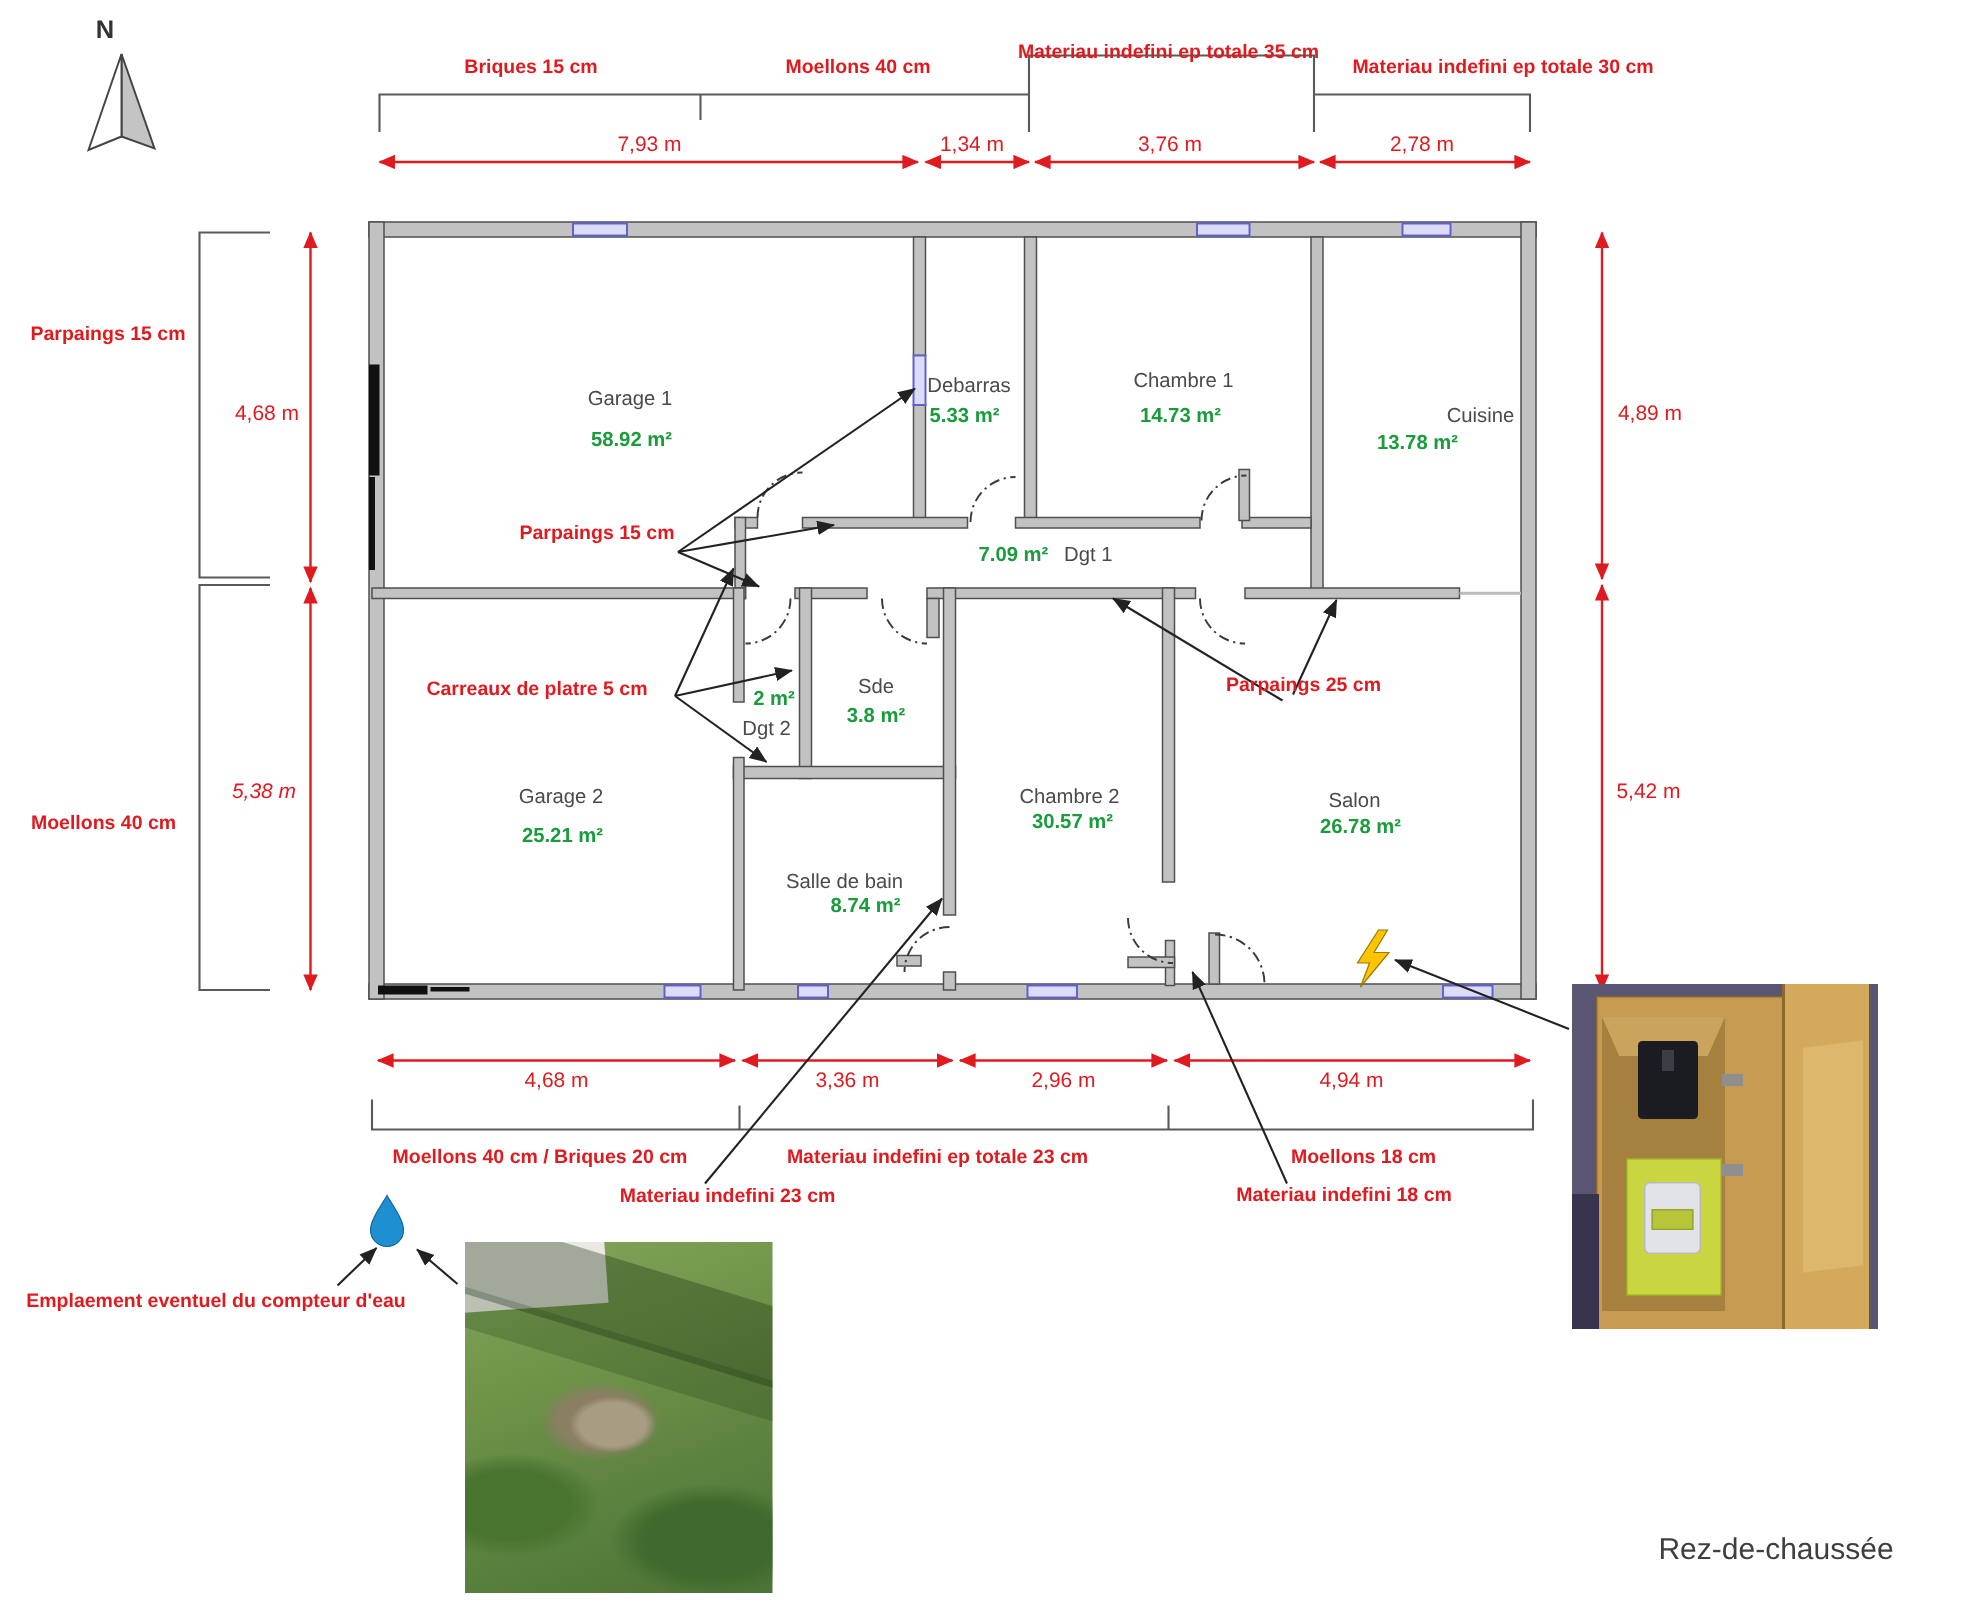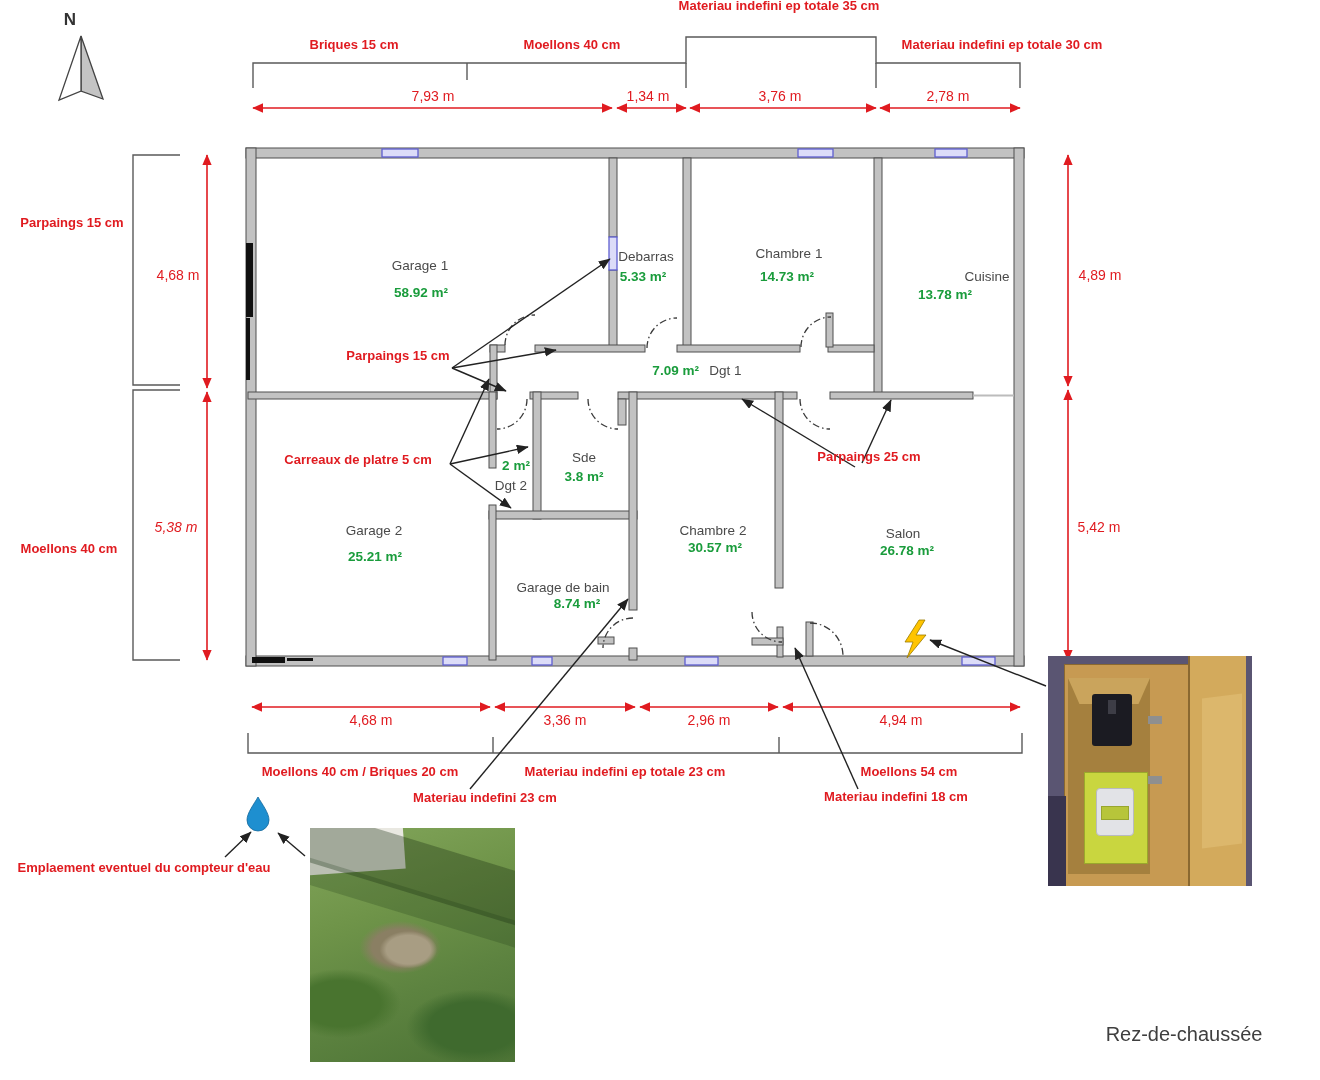--- a/index.html
+++ b/index.html
@@ -219,21 +219,21 @@
     <div class="meter-screen"></div>
     <div class="door"></div>
     <div class="door-inner"></div>
     <div class="dark-corner"></div>
     <div class="hinge"></div>
     <div class="hinge2"></div>
   </div>
 
   <div class="lbl north" style="left:70px;top:20px;">N</div>
 
-  <div class="lbl red-b" style="left:779px;top:6px;">Materiau indefini ep totale 35 cm</div>
+  <div class="lbl red-b" style="left:779px;top:35px;">Materiau indefini ep totale 35 cm</div>
   <div class="lbl red-b" style="left:354px;top:45px;">Briques 15 cm</div>
   <div class="lbl red-b" style="left:572px;top:45px;">Moellons 40 cm</div>
   <div class="lbl red-b" style="left:995px;top:45px;padding-left:14px;">Materiau indefini ep totale 30 cm</div>
 
   <div class="lbl dim" style="left:433px;top:96px;">7,93 m</div>
   <div class="lbl dim" style="left:648px;top:96px;">1,34 m</div>
   <div class="lbl dim" style="left:780px;top:96px;">3,76 m</div>
   <div class="lbl dim" style="left:948px;top:96px;">2,78 m</div>
 
   <div class="lbl red-b" style="left:72px;top:223px;">Parpaings 15 cm</div>
@@ -263,41 +263,41 @@
 
   <div class="lbl area" style="left:516px;top:466px;">2 m²</div>
   <div class="lbl room" style="left:511px;top:486px;">Dgt 2</div>
 
   <div class="lbl room" style="left:584px;top:458px;">Sde</div>
   <div class="lbl area" style="left:584px;top:477px;">3.8 m²</div>
 
   <div class="lbl room" style="left:374px;top:531px;">Garage 2</div>
   <div class="lbl area" style="left:375px;top:557px;">25.21 m²</div>
 
-  <div class="lbl room" style="left:563px;top:588px;">Garage de bain</div>
+  <div class="lbl room" style="left:563px;top:588px;">Salle de bain</div>
   <div class="lbl area" style="left:561px;top:604px;padding-left:32px;">8.74 m²</div>
 
   <div class="lbl room" style="left:713px;top:531px;">Chambre 2</div>
   <div class="lbl area" style="left:715px;top:548px;">30.57 m²</div>
 
   <div class="lbl room" style="left:903px;top:534px;">Salon</div>
   <div class="lbl area" style="left:907px;top:551px;">26.78 m²</div>
 
   <div class="lbl red-b" style="left:398px;top:356px;">Parpaings 15 cm</div>
   <div class="lbl red-b" style="left:358px;top:460px;">Carreaux de platre 5 cm</div>
   <div class="lbl red-b" style="left:869px;top:457px;">Parpaings 25 cm</div>
 
   <div class="lbl dim" style="left:371px;top:720px;">4,68 m</div>
   <div class="lbl dim" style="left:565px;top:720px;">3,36 m</div>
   <div class="lbl dim" style="left:709px;top:720px;">2,96 m</div>
   <div class="lbl dim" style="left:901px;top:720px;">4,94 m</div>
 
   <div class="lbl red-b" style="left:360px;top:772px;">Moellons 40 cm / Briques 20 cm</div>
   <div class="lbl red-b" style="left:625px;top:772px;">Materiau indefini ep totale 23 cm</div>
-  <div class="lbl red-b" style="left:909px;top:772px;">Moellons 54 cm</div>
+  <div class="lbl red-b" style="left:909px;top:772px;">Moellons 18 cm</div>
   <div class="lbl red-b" style="left:485px;top:798px;">Materiau indefini 23 cm</div>
   <div class="lbl red-b" style="left:896px;top:797px;">Materiau indefini 18 cm</div>
 
   <div class="lbl red-b" style="left:144px;top:868px;">Emplaement eventuel du compteur d'eau</div>
 
   <div class="lbl floor-title" style="left:1184px;top:1034px;">Rez-de-chaussée</div>
 
 </div>
 
 </body></html>

